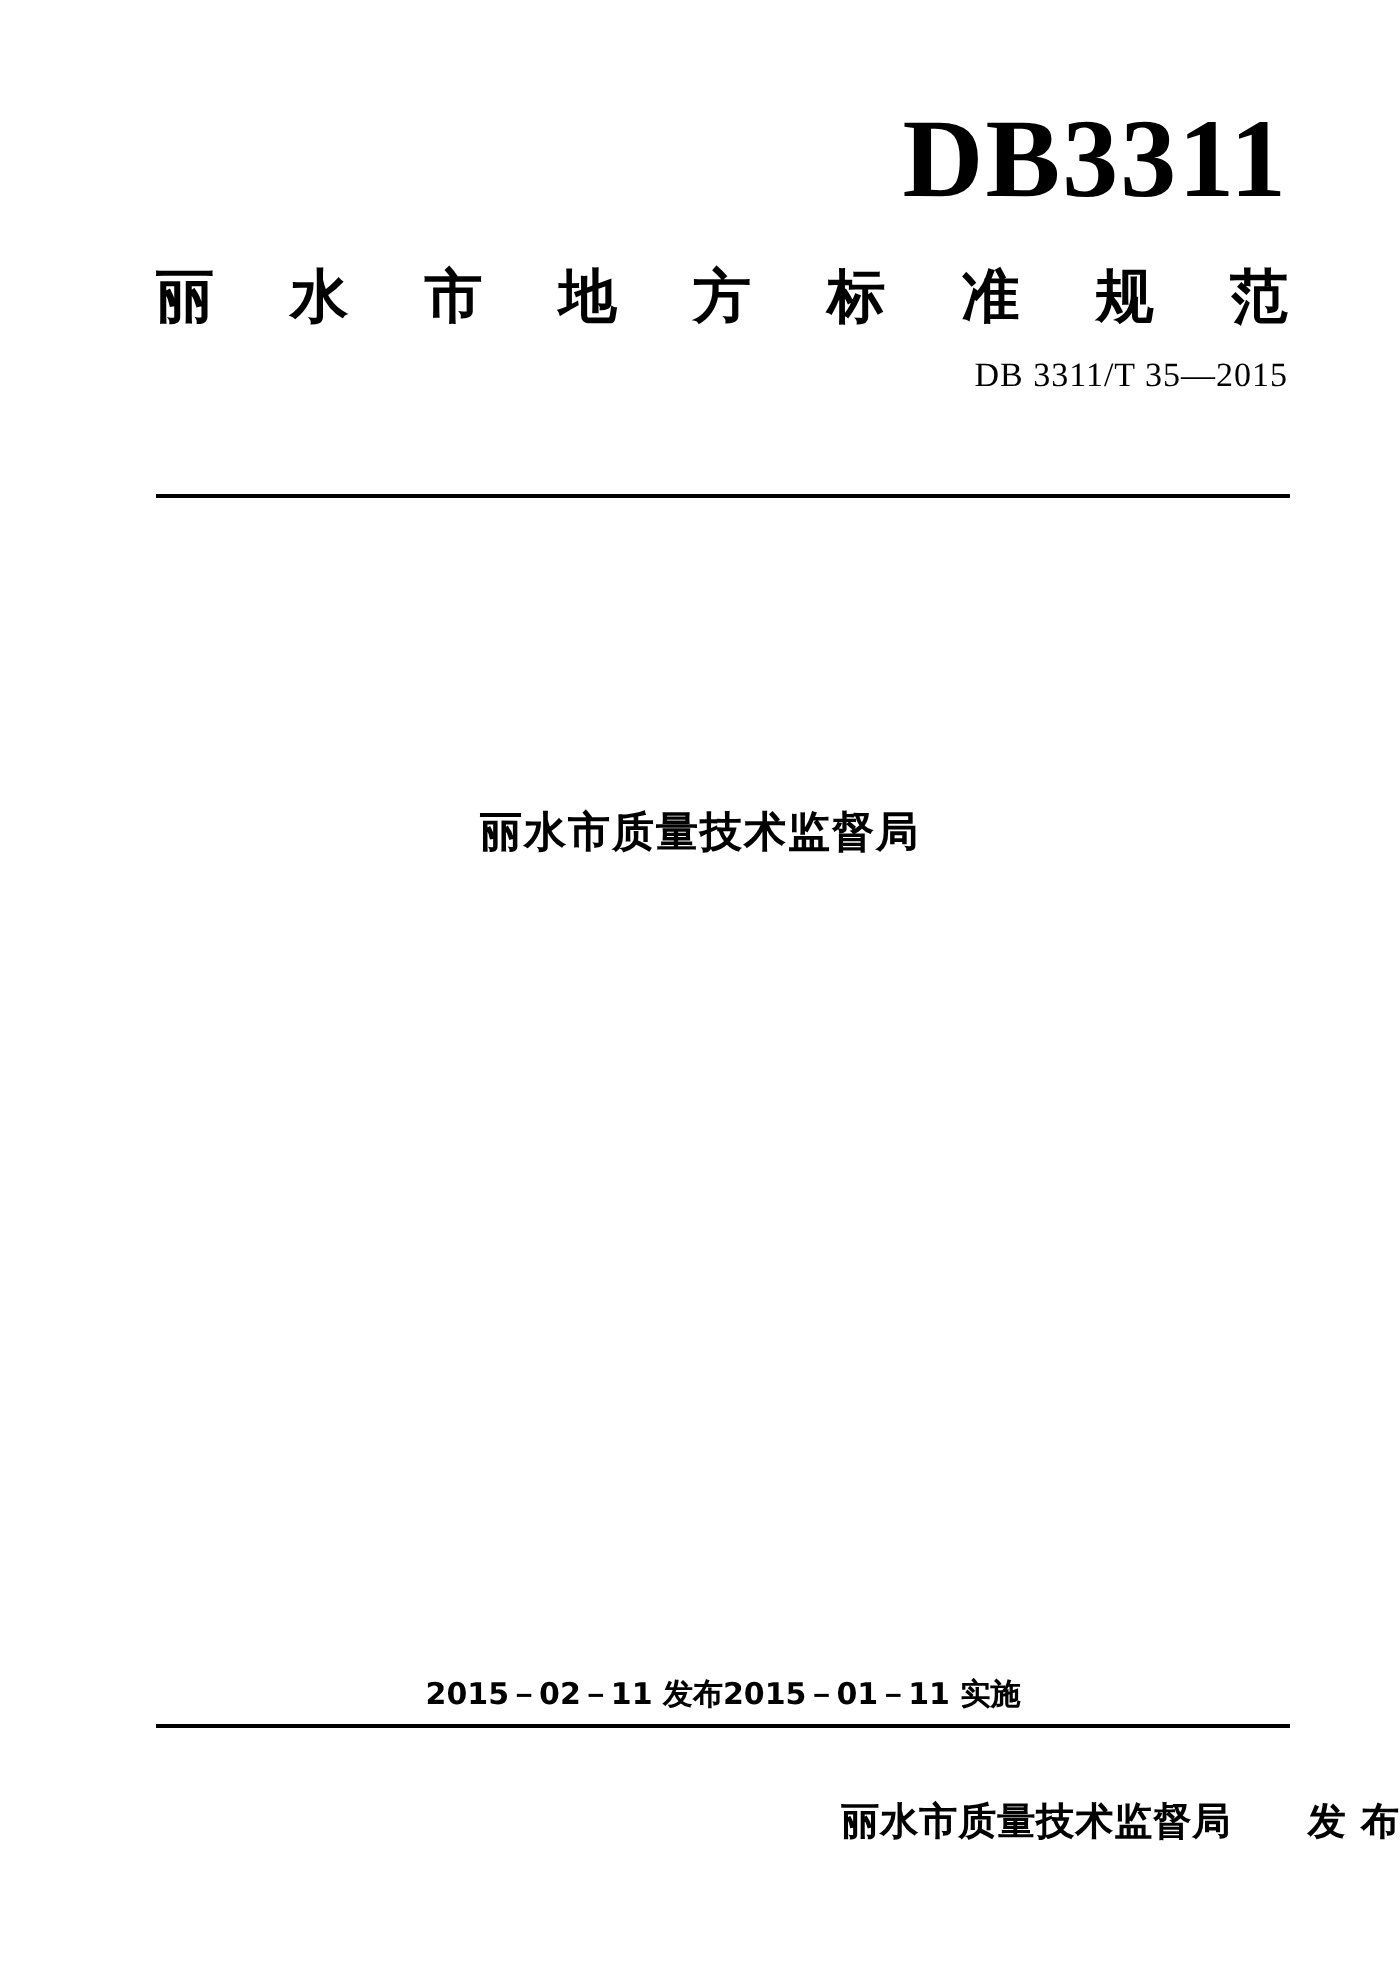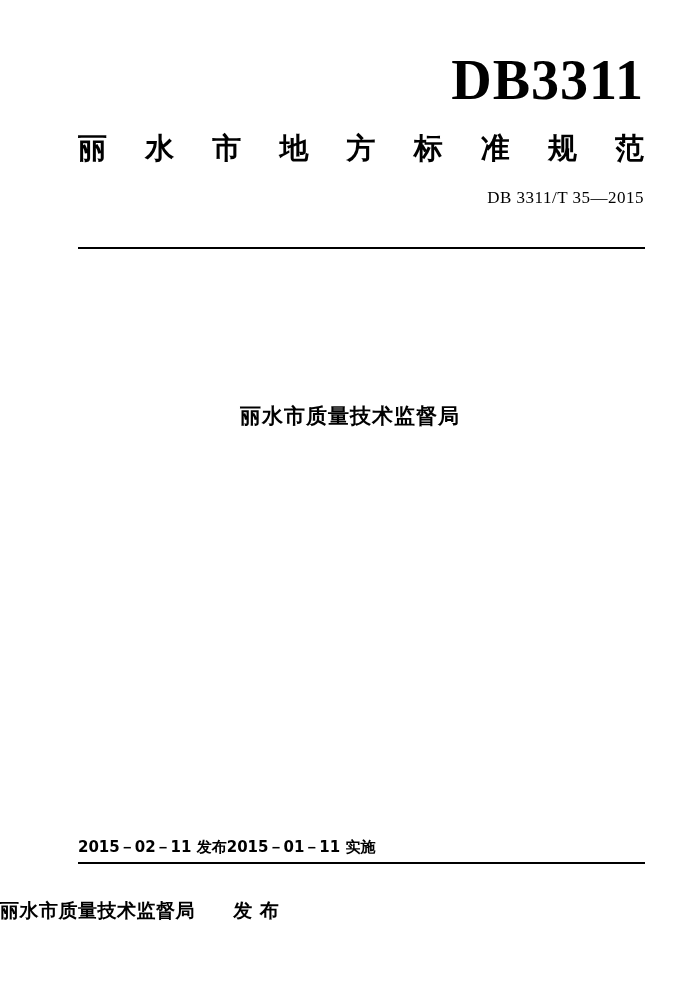--- a/index.html
+++ b/index.html
@@ -47,21 +47,21 @@
     display: flex;
     justify-content: space-between;
     white-space: nowrap;
   }
   .std-title-cn span {
     display: inline-block;
   }
 
   .std-number {
     position: absolute;
-    top: 188px;
+    top: 178px;
     right: 56px;
     font-family: "Liberation Serif", serif;
     font-size: 17px;
     letter-spacing: 0.5px;
     white-space: nowrap;
     margin-left: 16px;
   }
 
   .rule-top {
     position: absolute;
@@ -85,41 +85,41 @@
     letter-spacing: 1px;
   }
 
   
   .dates-row {
     position: absolute;
     top: 838px;
     left: 78px;
     width: 567px;
     display: flex;
-    justify-content: flex-start;
+    justify-content: center;
     font-family: "DejaVu Sans", sans-serif;
     font-weight: bold;
     font-size: 15px;
     white-space: nowrap;
   }
   .rule-bottom {
     position: absolute;
     top: 862px;
     left: 78px;
     width: 567px;
     height: 2px;
     background: #000;
   }
 
   .issuer {
     position: absolute;
     top: 898px;
     left: 0;
     width: 700px;
-    text-align: left;
+    text-align: right;
     font-family: "DejaVu Sans", sans-serif;
     font-weight: bold;
     font-size: 19px;
     letter-spacing: 0.5px;
   }
   .issuer .issuer-gap {
     display: inline-block;
     width: 24px;
   }
 </style>

